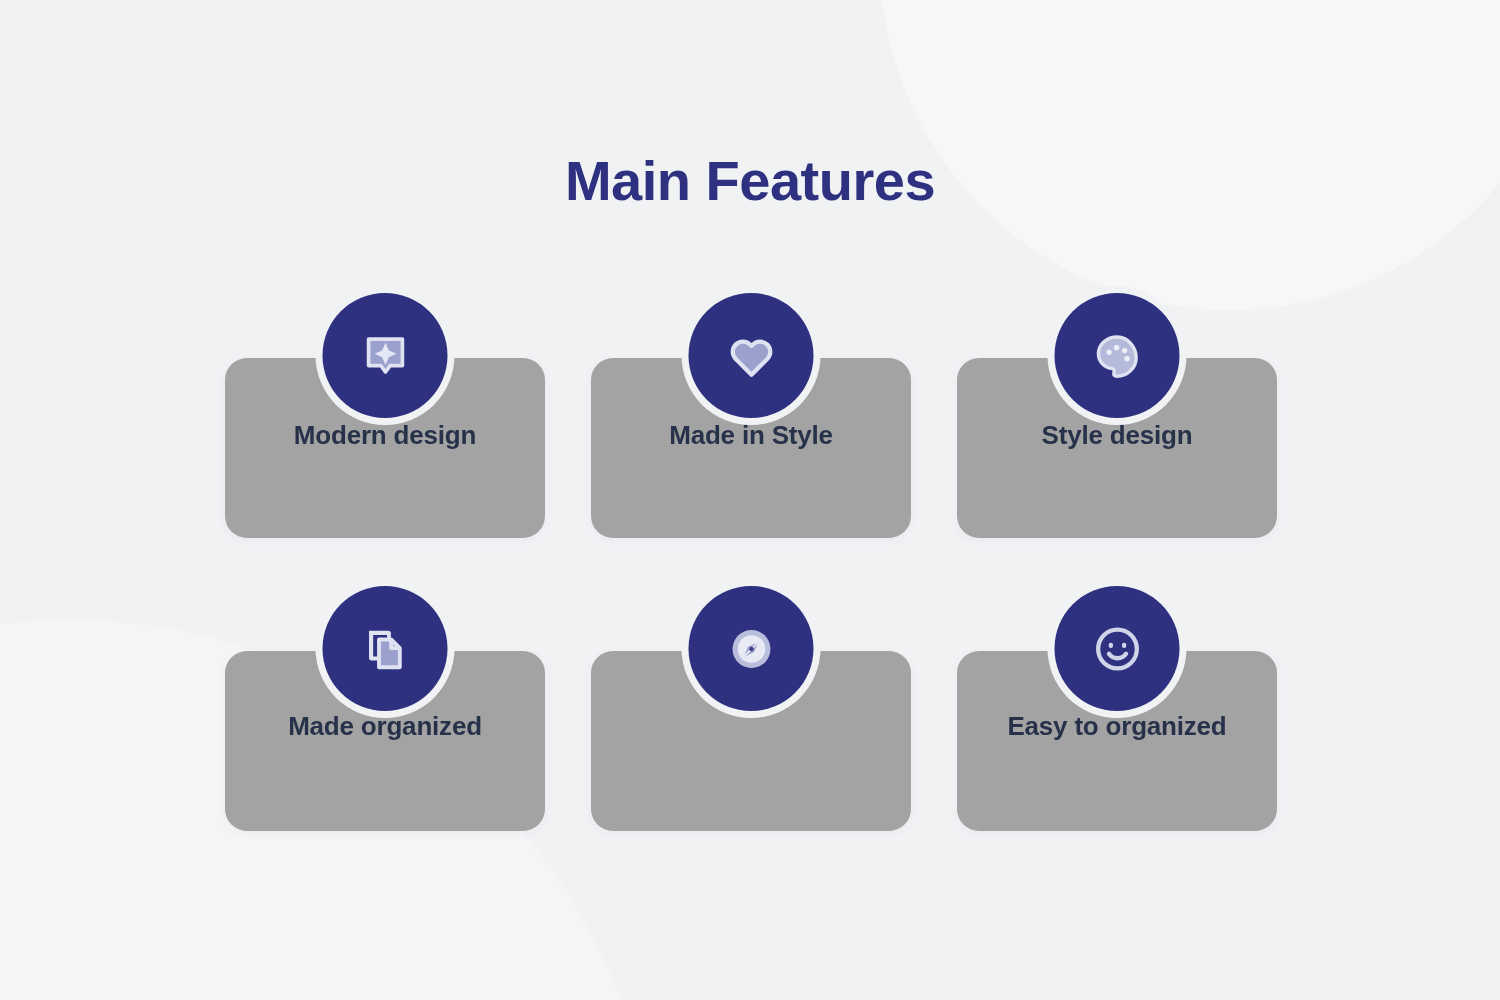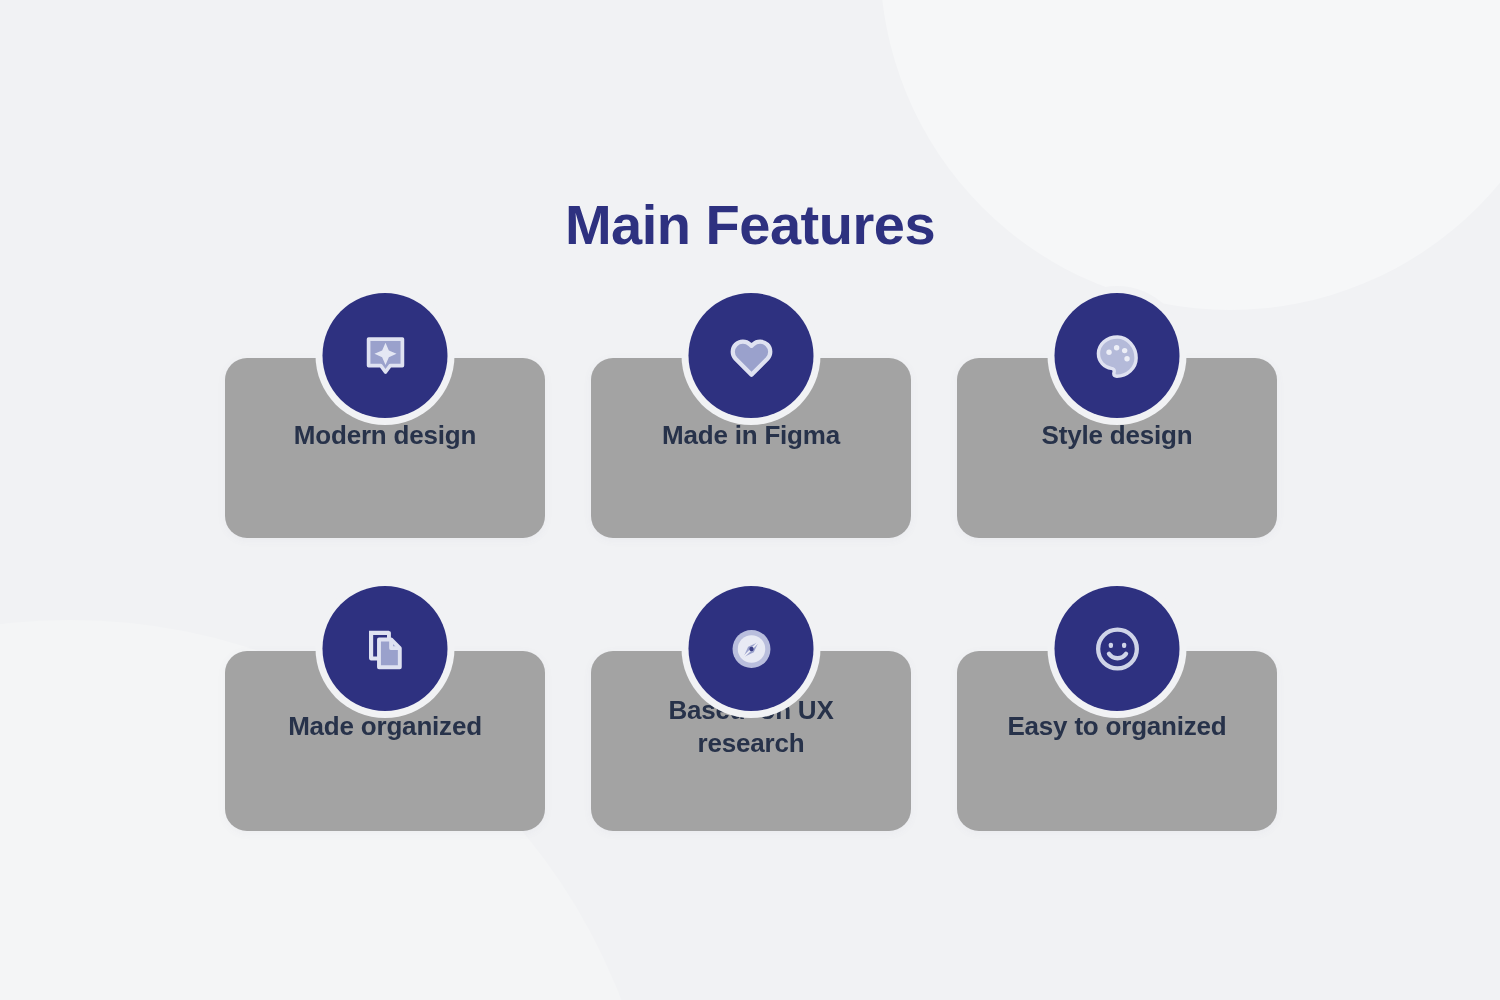--- a/index.html
+++ b/index.html
@@ -28,21 +28,20 @@
   #page { position:relative; z-index:1; width:1500px; height:1000px; }
 
   #page-title {
     position:absolute;
     top:148px; left:0; width:1500px;
     text-align:center;
     font-size:56px;
     font-weight:bold;
     letter-spacing:-0.5px;
     color:#2e3180;
-    margin-top:44px;
   }
 
   
   #features-grid {
     position:absolute;
     left:225px; top:358px;
     width:1053px;
     display:grid;
     grid-template-columns:repeat(3, 320px);
     grid-template-rows:180px 180px;
@@ -112,21 +111,21 @@
       </div>
       <div class="feature-label">Modern design</div>
     </div>
 
     <div class="feature-card row-1">
       <div class="icon-badge">
         <svg width="54" height="54" viewBox="0 0 24 24" fill="none">
           <path d="M12 20.3l-7.1-7.05a4.52 4.52 0 016.4-6.38L12 7.5l.7-.63a4.52 4.52 0 016.4 6.38z" fill="#9aa1cc" stroke="#dfe2f1" stroke-width="1.9" stroke-linejoin="round"></path>
         </svg>
       </div>
-      <div class="feature-label">Made in Figma</div>
+      <div class="feature-label">Made in Style</div>
     </div>
 
     <div class="feature-card row-1">
       <div class="icon-badge">
         <svg width="52" height="52" viewBox="0 0 24 24" fill="none">
           <path d="M12 3.2c-5 0-8.8 3.3-8.8 7.7 0 3.7 2.7 6.4 5.9 6.8.9.1 1.4.6 1.4 1.3 0 .4-.2.7-.2 1.1 0 .7.6 1.2 1.4 1.2 4.6 0 8.9-3.6 8.9-8.4 0-5.1-3.9-9.7-8.6-9.7z" fill="#b4bad9" stroke="#dfe2f1" stroke-width="1.6" stroke-linejoin="round"></path>
           <circle cx="8.1" cy="10.3" r="1.25" fill="#edeff7"></circle>
           <circle cx="11.6" cy="8.2" r="1.25" fill="#edeff7"></circle>
           <circle cx="15.3" cy="9.5" r="1.25" fill="#edeff7"></circle>
           <circle cx="16.4" cy="13.3" r="1.25" fill="#edeff7"></circle>
@@ -150,22 +149,20 @@
     <div class="feature-card row-2">
       <div class="icon-badge">
         <svg width="50" height="50" viewBox="0 0 24 24" fill="none">
           <circle cx="12" cy="12" r="9.1" fill="#b9bedd"></circle>
           <circle cx="12" cy="12" r="6.6" fill="#e8eaf4"></circle>
           <path d="M15.4 8.6l-5 2.3-2.3 5 5-2.3z" fill="#9aa1cc"></path>
           <path d="M15.4 8.6l-4.5 4.5-2.8 2.8" stroke="#e8eaf4" stroke-width="0.9" fill="none"></path>
           <circle cx="12" cy="12" r="1.05" fill="#3b3f86"></circle>
         </svg>
       </div>
-      <div class="feature-label">Based  on UX
-research</div>
     </div>
 
     <div class="feature-card row-2">
       <div class="icon-badge">
         <svg width="54" height="54" viewBox="0 0 24 24" fill="none">
           <circle cx="12" cy="12" r="8.6" stroke="#cfd4e8" stroke-width="1.9" fill="none"></circle>
           <rect x="8.1" y="9.2" width="1.9" height="2.3" rx="0.85" fill="#cfd4e8"></rect>
           <rect x="14.0" y="9.2" width="1.9" height="2.3" rx="0.85" fill="#cfd4e8"></rect>
           <path d="M8.2 14.1a4.6 4.6 0 007.6 0" stroke="#cfd4e8" stroke-width="1.9" fill="none" stroke-linecap="round"></path>
         </svg>

